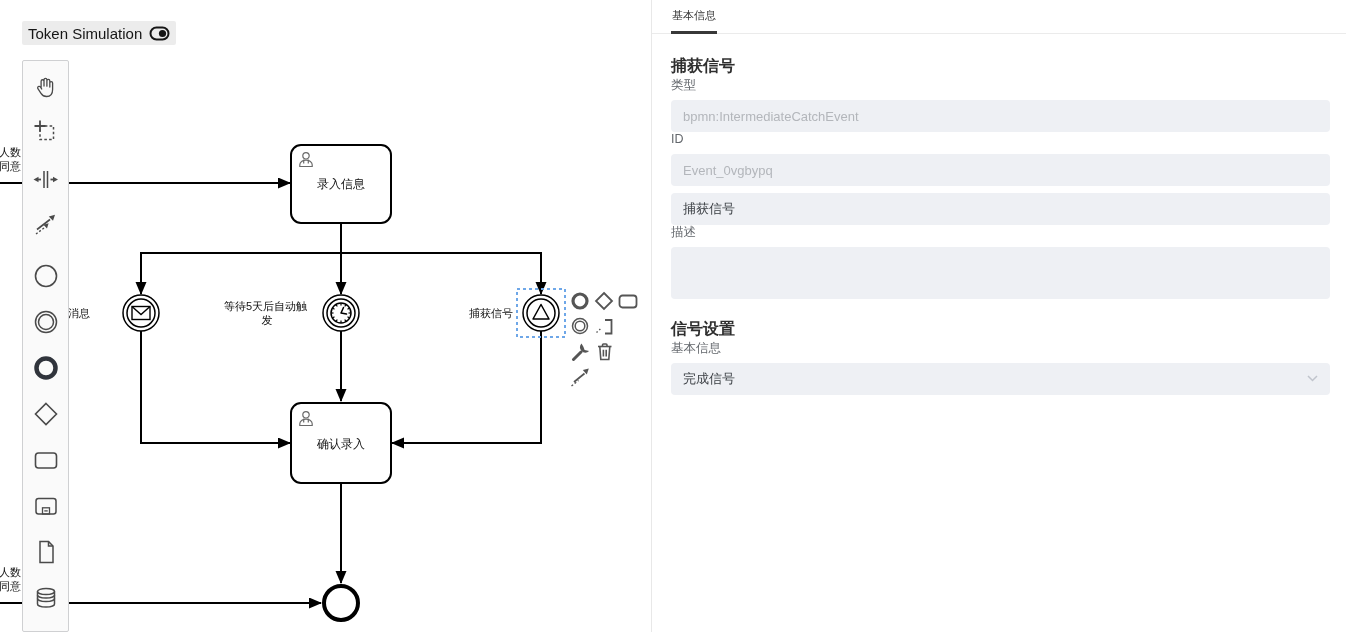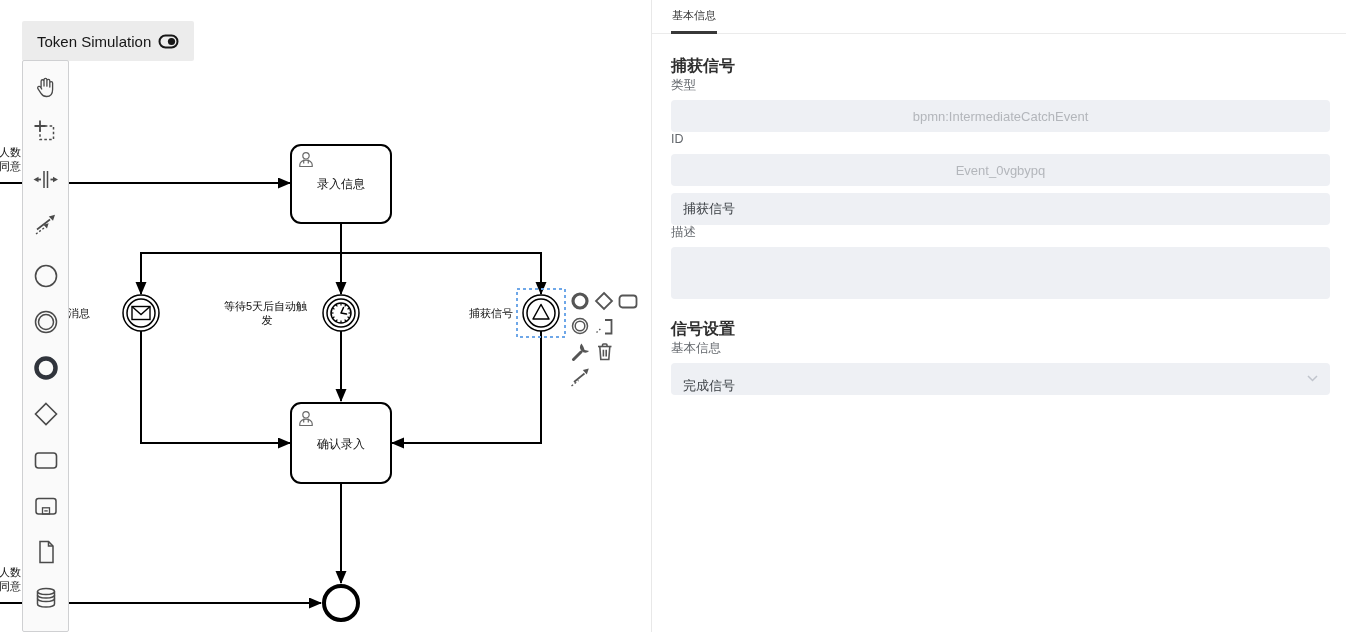--- a/index.html
+++ b/index.html
@@ -9,22 +9,22 @@
   
   .canvas { position: absolute; left: 0; top: 0; width: 651px; height: 632px; background: #fff; }
   svg.diagram { position: absolute; left: 0; top: 0; }
 
   .edge-label { position: absolute; width: 70px; left: -49px; text-align: right;
     font-size: 11px; line-height: 13.5px; color: #111; }
   .edge-label.top { top: 146px; }
   .edge-label.bottom { top: 566px; }
 
   
-  .token-sim { position: absolute; left: 22px; top: 21px; height: 40px; border: none;
-    background: #ececec; border-radius: 2px; padding: 0 15px; display: flex;
+  .token-sim { position: absolute; left: 22px; top: 21px; height: 24px; border: none;
+    background: #ececec; border-radius: 2px; padding: 0 6px; display: flex;
     align-items: center; gap: 7px; font-size: 15px; color: #161616; cursor: pointer;
     font-family: "Liberation Sans", sans-serif; }
 
   
   .palette { position: absolute; left: 22px; top: 60px; bottom: 0; width: 47px;
     background: #fafafa; border: 1px solid #cfd0d2; border-radius: 2px;
     display: flex; flex-direction: column; align-items: center; padding-top: 5px; }
   .palette-entry { width: 100%; height: 44px; display: flex; align-items: center;
     justify-content: center; cursor: pointer; }
   .palette-entry.tall { height: 46px; }
@@ -46,23 +46,23 @@
   .panel-body { padding: 0 16px 0 19px; }
   .section-title { font-size: 16px; font-weight: bold; color: #2e2e2e;
     margin-top: 20px; line-height: 24px; }
   .section-title.second { margin-top: 14px; }
   .field-label { font-size: 12.5px; color: #63676c; line-height: 15px; }
   .field-label.first { }
   .f-input, .f-textarea, .f-select { width: 100%; margin-top: 7px; background: #eef0f4;
     border: none; border-radius: 4px; font-size: 13px;
     font-family: "Liberation Sans", sans-serif; }
   .f-input { height: 32px; padding: 0 12px; color: #3c4045; }
-  .f-input.ro { color: #b3b6bb; text-align: center; }
+  .f-input.ro { color: #b3b6bb; }
   .f-textarea { height: 52px; padding: 8px 12px; resize: none; color: #3c4045; }
-  .f-select { height: 32px; padding: 0 12px; display: flex; align-items: flex-end;
+  .f-select { height: 32px; padding: 0 12px; display: flex; align-items: center;
     color: #3c4045; position: relative; cursor: pointer; }
   .f-select .chev { position: absolute; right: 12px; top: 12px; }
 </style>
 </head>
 <body>
 
 <div class="canvas">
 
   <svg class="diagram" width="651" height="632" viewBox="0 0 651 632">
     <defs>

